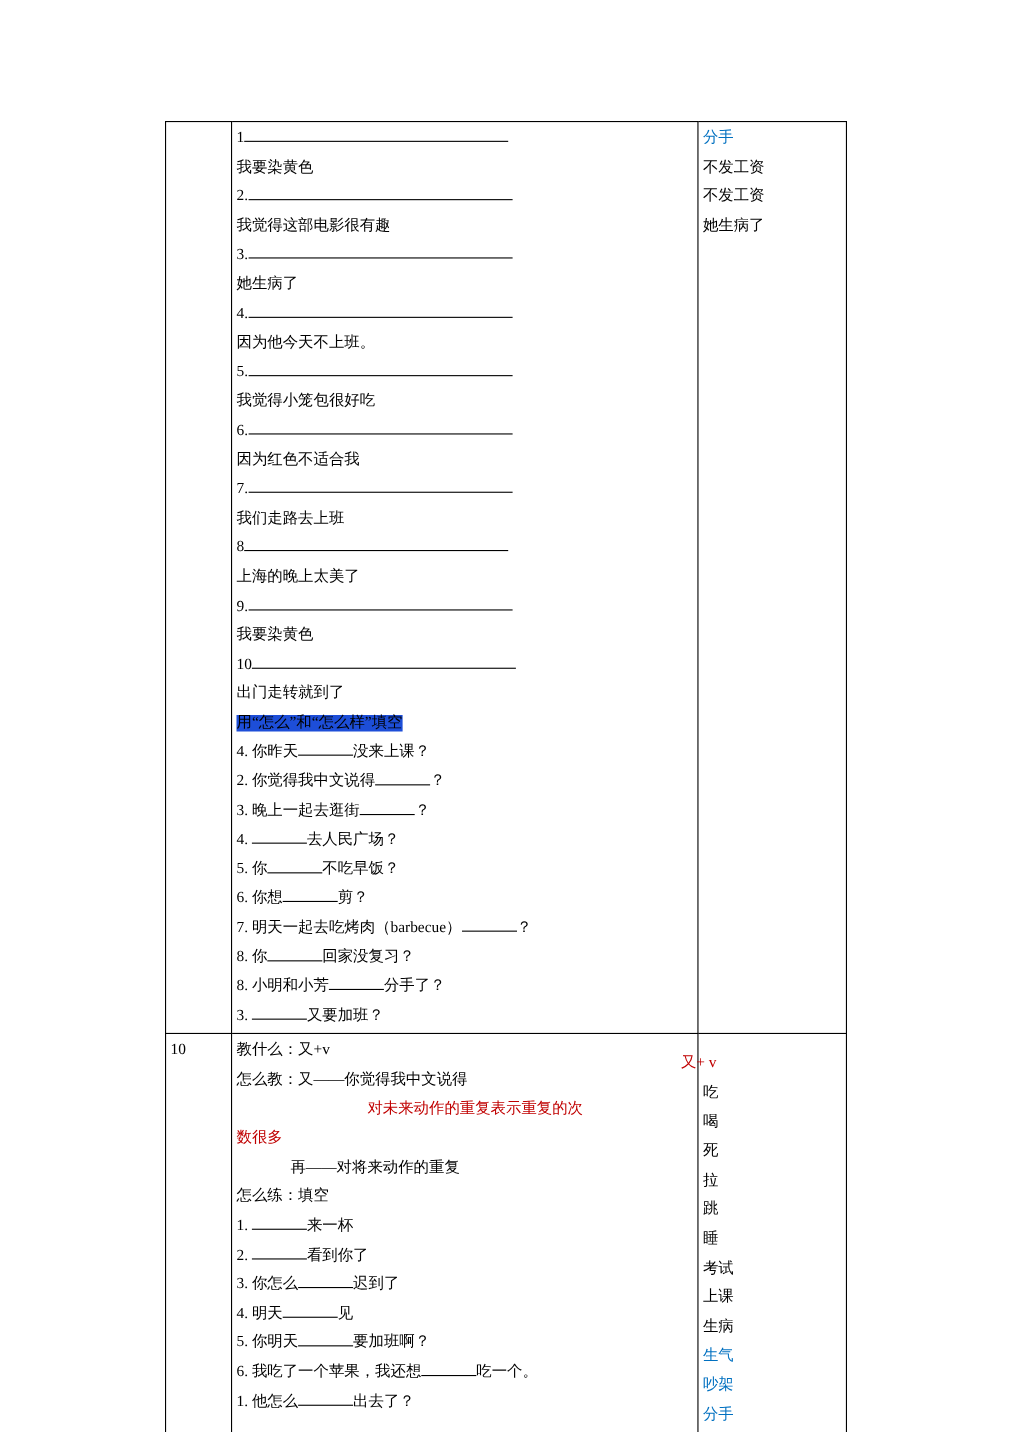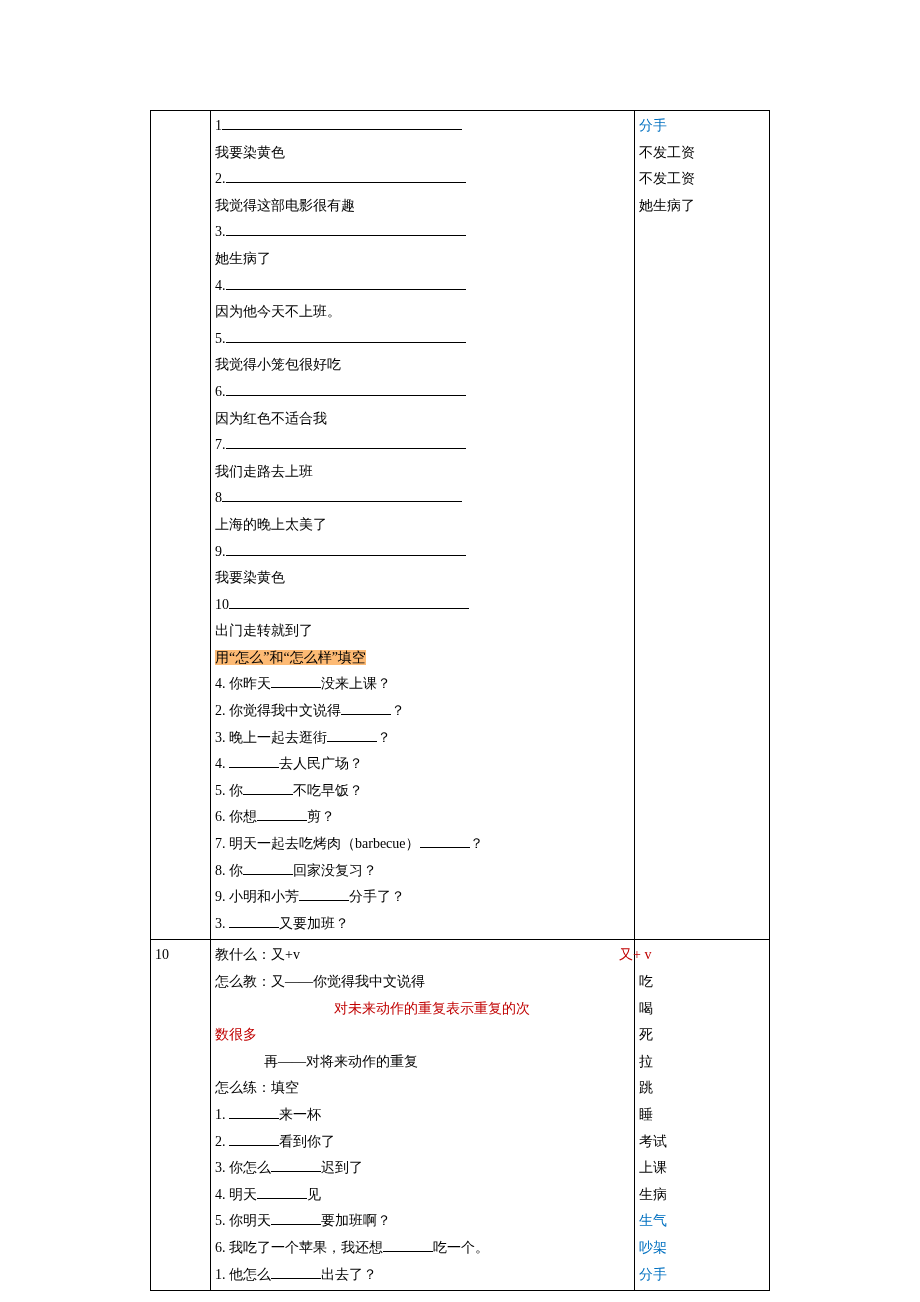--- a/index.html
+++ b/index.html
@@ -39,21 +39,21 @@
     height: 1em;
   }
   .blank-short {
     display: inline-block;
     border-bottom: 1px solid #000;
     width: 50px;
     vertical-align: baseline;
     height: 1em;
   }
   .hl {
-    background: #fdba74;
+    background: #1d4ed8;
   }
   .red { color: #c00000; }
   .blue { color: #0070c0; }
   .indent1 { display:inline-block; width: 3.5em; }
   .c3-content { text-align: left; padding-left: 28px; }
   .row-line { white-space: nowrap; }
 </style>
 </head>
 <body>
 
@@ -95,21 +95,21 @@
       <div><span class="hl">用“怎么”和“怎么样”填空</span></div>
       <div id="fill-block-1">
               <div class="row-line"><span>4. 你昨天</span><span class="blank-short"></span><span>没来上课？</span></div>
               <div class="row-line"><span>2. 你觉得我中文说得</span><span class="blank-short"></span><span>？</span></div>
               <div class="row-line"><span>3. 晚上一起去逛街</span><span class="blank-short"></span><span>？</span></div>
               <div class="row-line"><span>4. </span><span class="blank-short"></span><span>去人民广场？</span></div>
               <div class="row-line"><span>5. 你</span><span class="blank-short"></span><span>不吃早饭？</span></div>
               <div class="row-line"><span>6. 你想</span><span class="blank-short"></span><span>剪？</span></div>
               <div class="row-line"><span>7. 明天一起去吃烤肉（barbecue）</span><span class="blank-short"></span><span>？</span></div>
               <div class="row-line"><span>8. 你</span><span class="blank-short"></span><span>回家没复习？</span></div>
-              <div class="row-line"><span>9. 小明和小芳</span><span class="blank-short"></span><span>分手了？</span></div>
+              <div class="row-line"><span>8. 小明和小芳</span><span class="blank-short"></span><span>分手了？</span></div>
               <div class="row-line"><span>3. </span><span class="blank-short"></span><span>又要加班？</span></div>
             </div>
     </td>
 
     <td class="c3-content">
       <div id="vocab-block-1">
               <div class="blue">分手</div>
               <div>不发工资</div>
               <div>不发工资</div>
               <div>她生病了</div>
@@ -132,21 +132,21 @@
               <div class="row-line"><span>2. </span><span class="blank-short"></span><span>看到你了</span></div>
               <div class="row-line"><span>3. 你怎么</span><span class="blank-short"></span><span>迟到了</span></div>
               <div class="row-line"><span>4. 明天</span><span class="blank-short"></span><span>见</span></div>
               <div class="row-line"><span>5. 你明天</span><span class="blank-short"></span><span>要加班啊？</span></div>
               <div class="row-line"><span>6. 我吃了一个苹果，我还想</span><span class="blank-short"></span><span>吃一个。</span></div>
               <div class="row-line"><span>1. 他怎么</span><span class="blank-short"></span><span>出去了？</span></div>
             </div>
     </td>
 
     <td class="c3-content">
-      <div class="red" style="padding-left:0; margin-left:-20px;">
+      <div class="red" style="padding-left:0; margin-left:-20px;margin-top:12px;">
         <span>又+ v</span>
       </div>
       <div id="vocab-block-2">
               <div>吃</div>
               <div>喝</div>
               <div>死</div>
               <div>拉</div>
               <div>跳</div>
               <div>睡</div>
               <div>考试</div>

